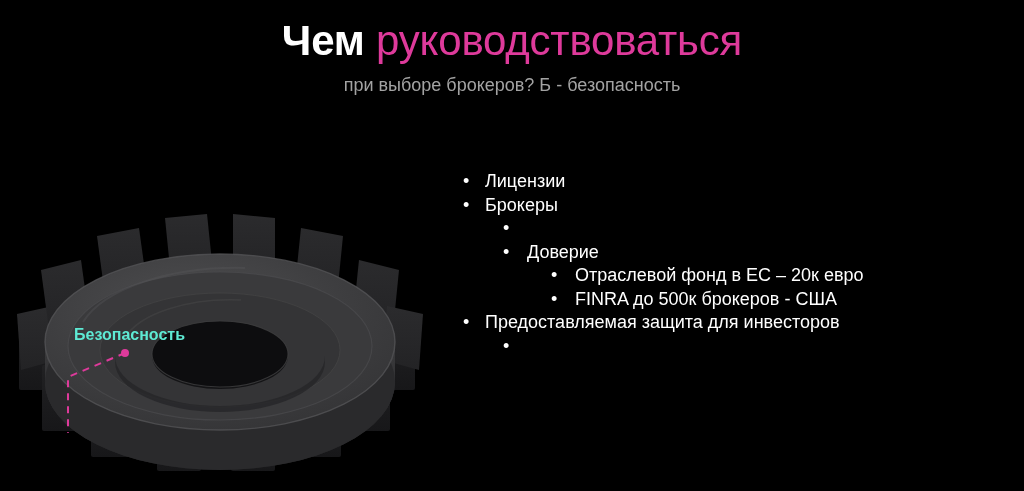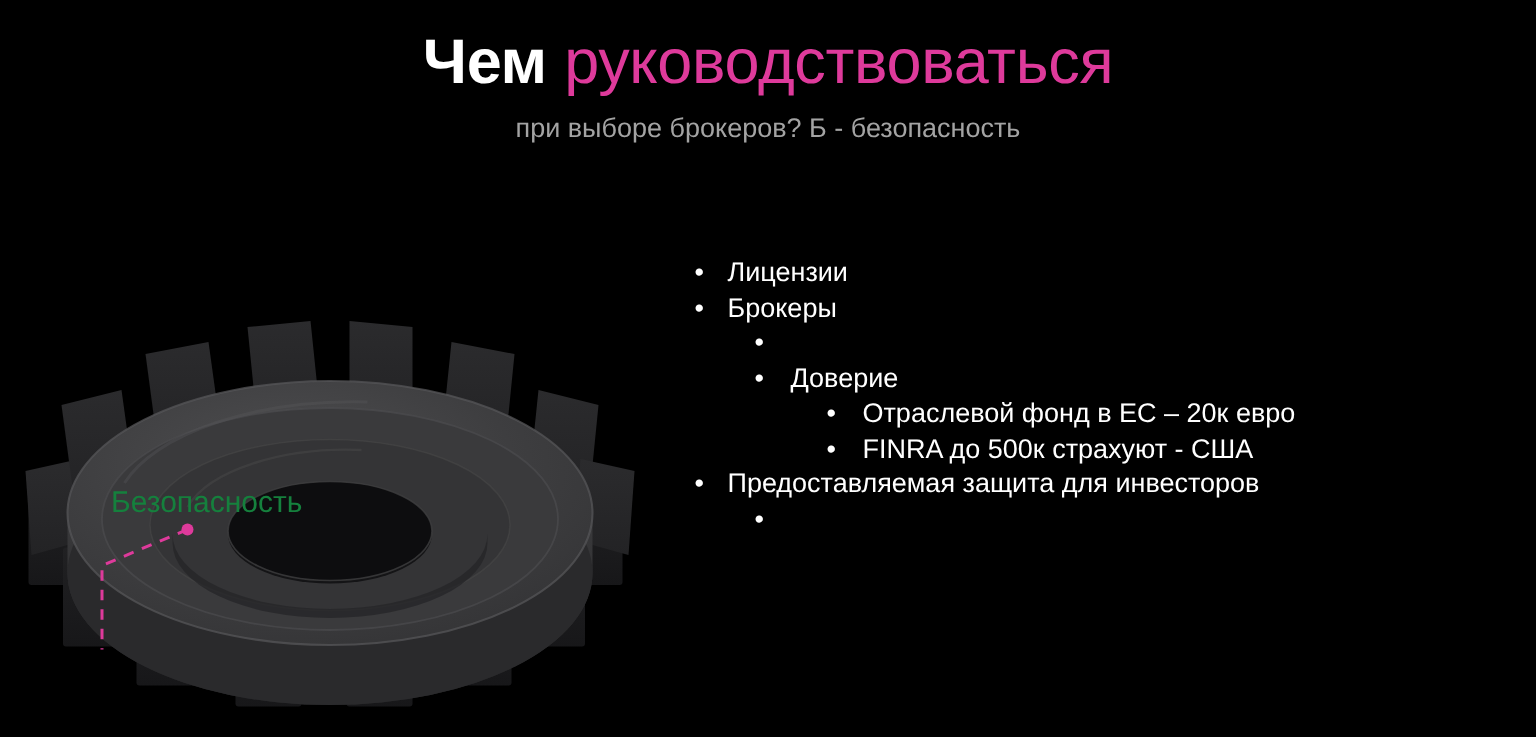--- a/index.html
+++ b/index.html
@@ -67,25 +67,25 @@
     top: 60px;
     width: 430px;
     height: 270px;
     display: block;
   }
 
   .callout-label {
     position: absolute;
     left: 74px;
     top: 172px;
-    font-size: 20px;
+    font-size: 16px;
     line-height: 26px;
-    color: #15803d;
-    white-space: nowrap;
-    font-weight: 400;
+    color: #5eead4;
+    white-space: nowrap;
+    font-weight: 700;
   }
   .leader-svg {
     position: absolute;
     left: 55px;
     top: 193px;
     width: 110px;
     height: 105px;
     overflow: visible;
   }
 
@@ -220,21 +220,21 @@
     <div class="bullet-row lvl-2">
       <span class="dot">•</span>
       <span class="txt">Доверие</span>
     </div>
     <div class="bullet-row lvl-3">
       <span class="dot">•</span>
       <span class="txt">Отраслевой фонд в ЕС – 20к евро</span>
     </div>
     <div class="bullet-row lvl-3">
       <span class="dot">•</span>
-      <span class="txt">FINRA до 500к страхуют - США</span>
+      <span class="txt">FINRA до 500к брокеров - США</span>
     </div>
     <div class="bullet-row lvl-1">
       <span class="dot">•</span>
       <span class="txt">Предоставляемая защита для инвесторов</span>
     </div>
     <div class="bullet-row lvl-2">
       <span class="dot">•</span>
     </div>
   </div>
 

